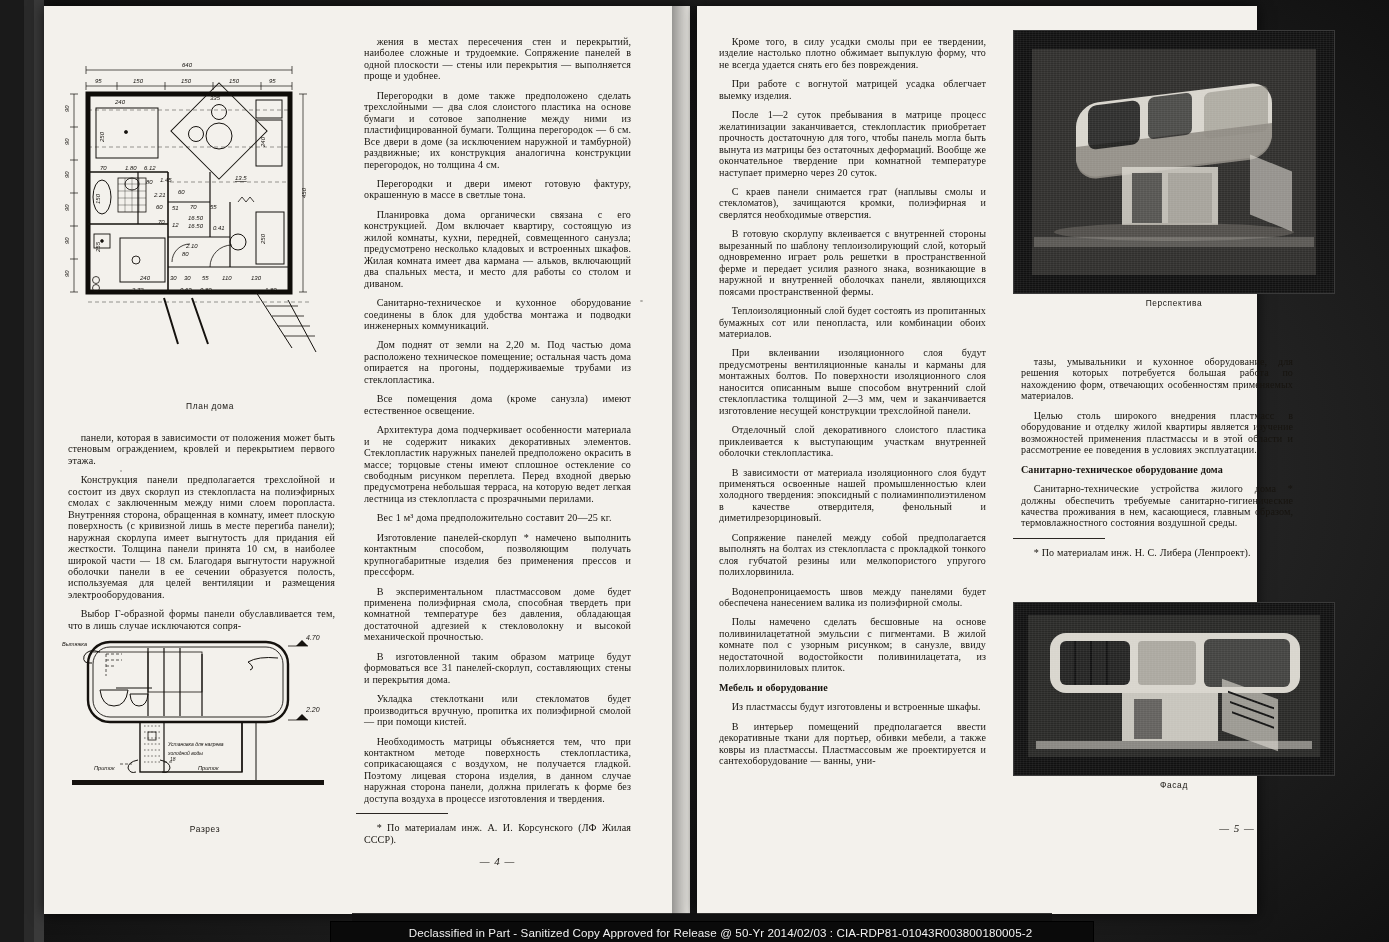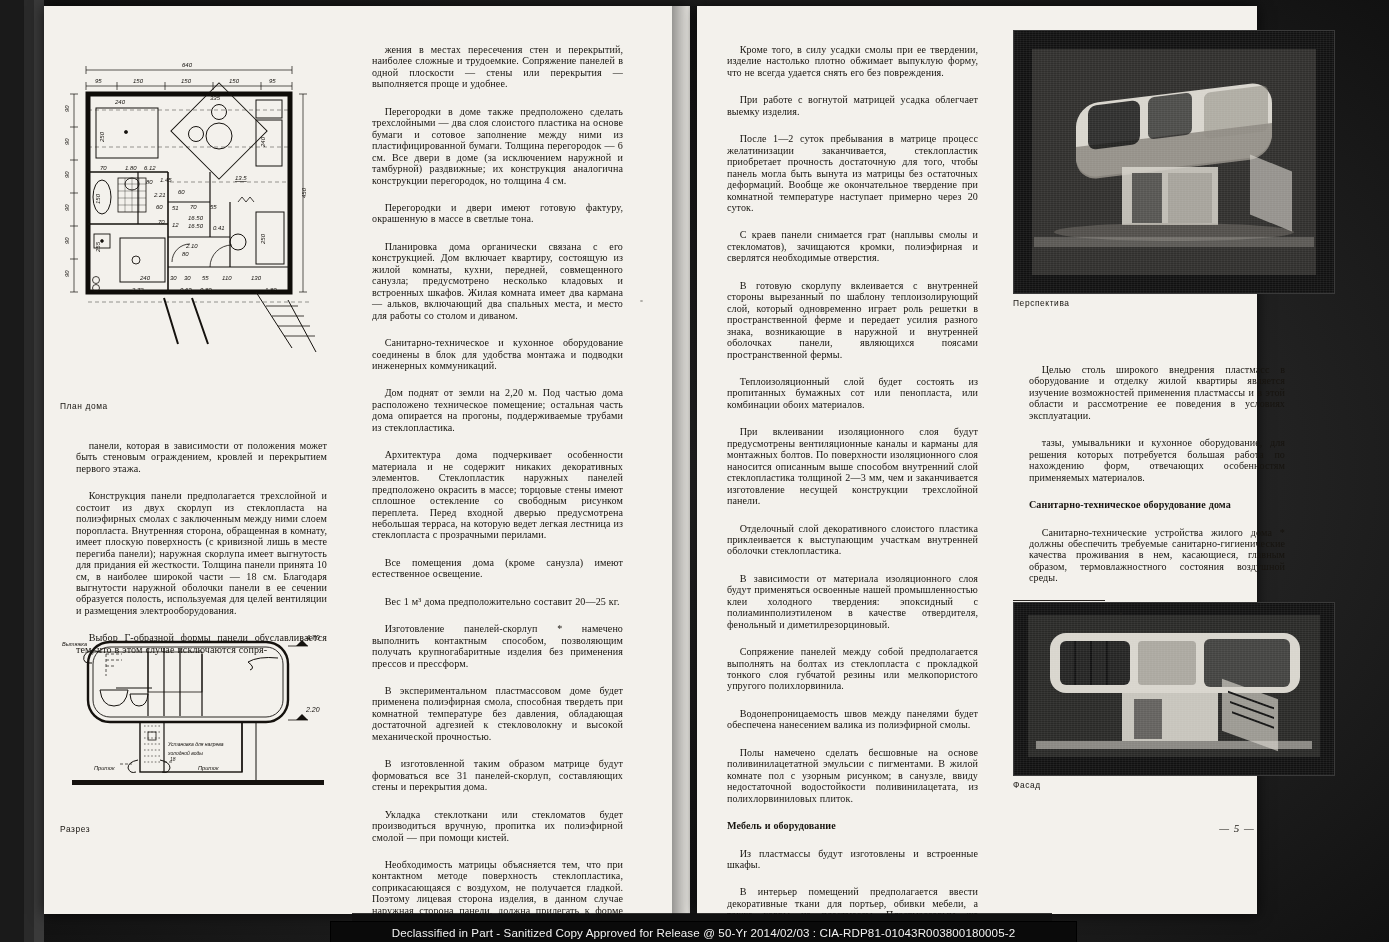--- a/index.html
+++ b/index.html
@@ -17,34 +17,34 @@
   .sheet{
     position:absolute;background:#f3f1ec;
     box-shadow:0 0 14px rgba(0,0,0,.75);
   }
   .sheet.left{left:44px;top:6px;width:646px;height:908px;}
   .sheet.right{left:697px;top:6px;width:560px;height:908px;}
   .gutter-shadow{position:absolute;left:672px;top:6px;width:34px;height:908px;
      background:linear-gradient(90deg,rgba(0,0,0,.38),rgba(0,0,0,.08) 45%,rgba(0,0,0,.30));}
 
   .col{position:absolute;text-align:justify;}
-  .col p{margin:16px;text-indent:1.25em;
+  .col p{margin:8px;text-indent:1.25em;
      font-size:10.1px;line-height:11.45px;letter-spacing:.08px;
      color:#17140f;font-family:"Liberation Serif",serif;
      text-align:justify;word-spacing:.3px;}
   .heading{margin:11px 0 5px 0;text-align:center;font-size:10.4px;
      font-weight:bold;color:#17140f;text-indent:0 !important;}
   .fn-rule{border:0;border-top:1px solid #2a2622;width:92px;margin:9px 0 3px 0;}
   .footnote{font-size:8.6px;line-height:10px;text-indent:1.1em;color:#1c1813;}
   .pageno{font-size:11px;font-style:italic;color:#17140f;text-align:center;
      letter-spacing:1px;margin-top:10px;}
 
   
   .fig{position:absolute;}
-  .fig-cap{font-size:8.4px;text-align:left;color:#17140f;margin-top:4px;
+  .fig-cap{font-size:8.4px;text-align:center;color:#17140f;margin-top:4px;
       letter-spacing:.6px;font-family:"Liberation Sans",sans-serif;}
   .halftone{
       background:#0d0d0d;position:relative;overflow:hidden;
       border:1px solid #3a3a3a;
   }
   .halftone::after{
       content:"";position:absolute;inset:0;opacity:.5;
       background-image:
         repeating-linear-gradient(0deg, rgba(255,255,255,.10) 0 1px, transparent 1px 2px),
         repeating-linear-gradient(90deg, rgba(255,255,255,.07) 0 1px, transparent 1px 3px);
@@ -56,20 +56,21 @@
   
   .plan-svg, .sect-svg{display:block;}
 
   
   .declass{
     position:absolute;left:330px;top:921px;width:745px;height:20px;
     background:#0a0a0a;color:#f2f2f2;display:flex;align-items:center;
     justify-content:center;font-family:"Liberation Sans",sans-serif;
     font-size:11.6px;letter-spacing:.1px;white-space:nowrap;
     border:1px solid #000;
+    padding-left:17px;
   }
   .declass-shadow{position:absolute;left:352px;top:913px;width:700px;height:10px;
      background:#111;opacity:.85;}
   .speck{position:absolute;background:#2b2722;border-radius:50%;opacity:.35;}
 </style>
 </head>
 <body>
 
 <div class="page-root">
   <div class="scan-bg"></div>
@@ -225,21 +226,21 @@
             <line x1="224" y1="284" x2="255" y2="284"></line>
           </g>
         </g>
       </svg>
       <div class="fig-cap">План дома</div>
     </div>
 
     <div class="col" style="left:16px;top:418px;width:283px;">
       <p>панели, которая в зависимости от положения может быть стеновым ограждением, кровлей и перекрытием первого этажа.</p>
       <p>Конструкция панели предполагается трехслойной и состоит из двух скорлуп из стеклопласта на полиэфирных смолах с заключенным между ними слоем поропласта. Внутренняя сторона, обращенная в комнату, имеет плоскую поверхность (с кривизной лишь в месте перегиба панели); наружная скорлупа имеет выгнутость для придания ей жесткости. Толщина панели принята 10 см, в наиболее широкой части — 18 см. Благодаря выгнутости наружной оболочки панели в ее сечении образуется полость, используемая для целей вентиляции и размещения электрооборудования.</p>
-      <p>Выбор Г-образной формы панели обуславливается тем, что в этом случае исключаются сопря-</p>
+      <p>Выбор Г-образной формы панели обуславливается тем, что в лишь случае исключаются сопря-</p>
     </div>
 
     <div class="fig" style="left:16px;top:622px;width:290px;">
       <svg class="sect-svg" width="288" height="192" viewBox="0 0 288 192">
         <g stroke="#15120e" fill="none" stroke-width="1" font-family="Liberation Sans, sans-serif" font-size="5.6" font-style="italic">
 
           <rect x="28" y="14" width="200" height="80" rx="22" ry="22" stroke-width="2.4"></rect>
           <rect x="33" y="19" width="190" height="70" rx="17" ry="17" stroke-width="0.9"></rect>
 
           <line x1="88" y1="20" x2="88" y2="88" stroke-width="1.2"></line>
@@ -303,22 +304,22 @@
       <div class="fig-cap">Разрез</div>
     </div>
 
     <div class="col" style="left:312px;top:22px;width:283px;">
       <p>жения в местах пересечения стен и перекрытий, наиболее сложные и трудоемкие. Сопряжение панелей в одной плоскости — стены или перекрытия — выполняется проще и удобнее.</p>
       <p>Перегородки в доме также предположено сделать трехслойными — два слоя слоистого пластика на основе бумаги и сотовое заполнение между ними из пластифицированной бумаги. Толщина перегородок — 6 см. Все двери в доме (за исключением наружной и тамбурной) раздвижные; их конструкция аналогична конструкции перегородок, но толщина 4 см.</p>
       <p>Перегородки и двери имеют готовую фактуру, окрашенную в массе в светлые тона.</p>
       <p>Планировка дома органически связана с его конструкцией. Дом включает квартиру, состоящую из жилой комнаты, кухни, передней, совмещенного санузла; предусмотрено несколько кладовых и встроенных шкафов. Жилая комната имеет два кармана — альков, включающий два спальных места, и место для работы со столом и диваном.</p>
       <p>Санитарно-техническое и кухонное оборудование соединены в блок для удобства монтажа и подводки инженерных коммуникаций.</p>
       <p>Дом поднят от земли на 2,20 м. Под частью дома расположено техническое помещение; остальная часть дома опирается на прогоны, поддерживаемые трубами из стеклопластика.</p>
+      <p>Все помещения дома (кроме санузла) имеют естественное освещение.</p>
       <p>Архитектура дома подчеркивает особенности материала и не содержит никаких декоративных элементов. Стеклопластик наружных панелей предположено окрасить в массе; торцовые стены имеют сплошное остекление со свободным рисунком переплета. Перед входной дверью предусмотрена небольшая терраса, на которую ведет легкая лестница из стеклопласта с прозрачными перилами.</p>
-      <p>Все помещения дома (кроме санузла) имеют естественное освещение.</p>
       <p>Вес 1 м³ дома предположительно составит 20—25 кг.</p>
       <p>Изготовление панелей-скорлуп * намечено выполнить контактным способом, позволяющим получать крупногабаритные изделия без применения прессов и прессформ.</p>
       <p>В экспериментальном пластмассовом доме будет применена полиэфирная смола, способная твердеть при комнатной температуре без давления, обладающая достаточной адгезией к стекловолокну и высокой механической прочностью.</p>
       <p>В изготовленной таким образом матрице будут формоваться все 31 панелей-скорлуп, составляющих стены и перекрытия дома.</p>
       <p>Укладка стеклоткани или стекломатов будет производиться вручную, пропитка их полиэфирной смолой — при помощи кистей.</p>
       <p>Необходимость матрицы объясняется тем, что при контактном методе поверхность стеклопластика, соприкасающаяся с воздухом, не получается гладкой. Поэтому лицевая сторона изделия, в данном случае наружная сторона панели, должна прилегать к форме без доступа воздуха в процессе изготовления и твердения.</p>
       <hr class="fn-rule">
       <p class="footnote">* По материалам инж. А. И. Корсунского (ЛФ Жилая СССР).</p>
       <div class="pageno">— 4 —</div>
     </div>
@@ -363,22 +364,22 @@
 
         <div class="ht-mid" style="left:40px;top:192px;width:240px;height:18px;opacity:.35;border-radius:50%;"></div>
         <div class="ht-shape" style="left:20px;top:206px;width:280px;height:10px;opacity:.25;"></div>
 
         <div class="ht-shape" style="left:236px;top:132px;width:42px;height:60px;opacity:.6;transform:skewY(22deg);"></div>
       </div>
       <div class="fig-cap">Перспектива</div>
     </div>
 
     <div class="col" style="left:316px;top:342px;width:288px;">
+      <p>тазы, умывальники и кухонное оборудование, для решения которых потребуется большая работа по нахождению форм, отвечающих особенностям применяемых материалов.</p>
       <p>Целью столь широкого внедрения пластмасс в оборудование и отделку жилой квартиры является изучение возможностей применения пластмассы и в этой области и рассмотрение ее поведения в условиях эксплуатации.</p>
-      <p>тазы, умывальники и кухонное оборудование, для решения которых потребуется большая работа по нахождению форм, отвечающих особенностям применяемых материалов.</p>
       <p class="heading">Санитарно-техническое оборудование дома</p>
       <p>Санитарно-технические устройства жилого дома * должны обеспечить требуемые санитарно-гигиенические качества проживания в нем, касающиеся, главным образом, термовлажностного состояния воздушной среды.</p>
       <hr class="fn-rule">
       <p class="footnote">* По материалам инж. Н. С. Либера (Ленпроект).</p>
     </div>
 
     <div class="fig" style="left:316px;top:596px;width:322px;">
       <div class="halftone" style="width:320px;height:172px;">
         <div class="ht-dark" style="left:0;top:0;width:320px;height:172px;"></div>
         <div class="ht-mid" style="left:14px;top:12px;width:292px;height:142px;opacity:.2;"></div>

